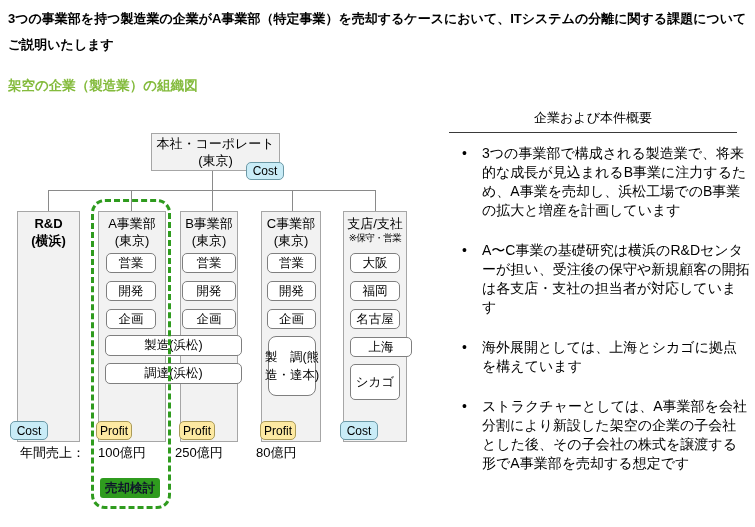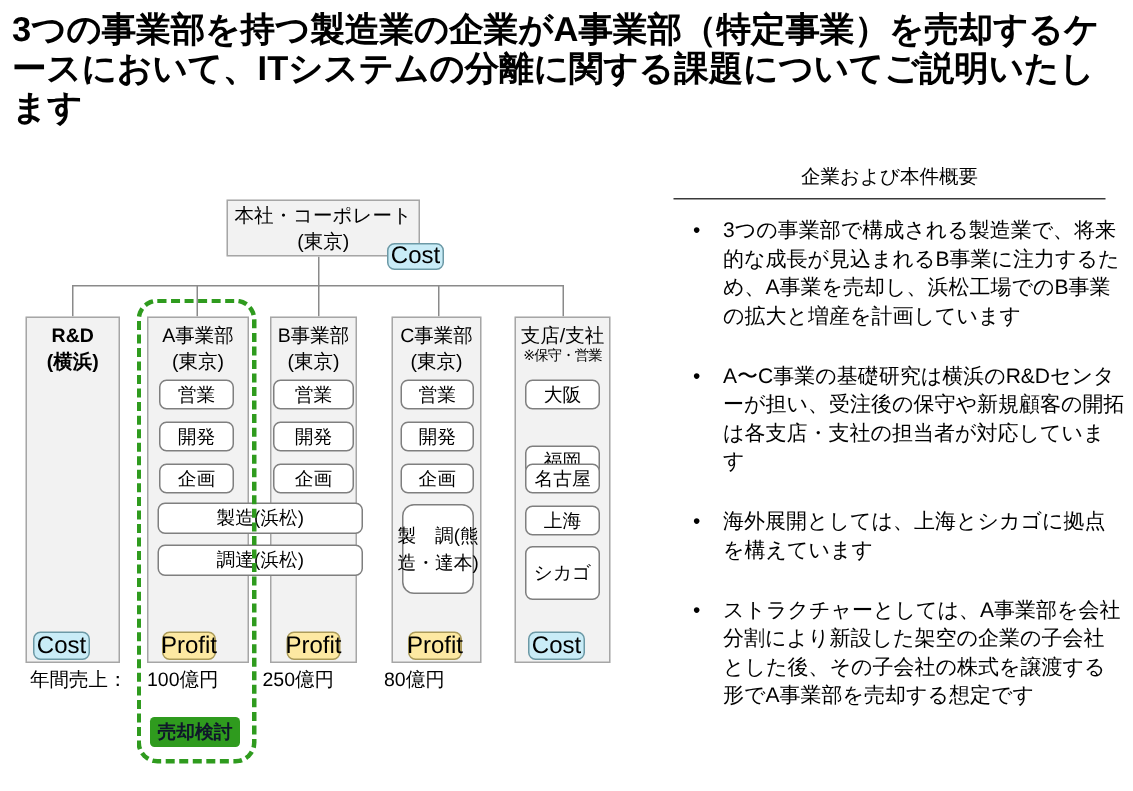--- a/index.html
+++ b/index.html
@@ -2,21 +2,21 @@
 <html lang="ja" style="--accent-green: #2F9B1E; --heading-green: #84BB3D; --cost-fill: #C9ECF7; --profit-fill: #FDE9A2;"><head>
 <meta charset="utf-8">
 <style>
   html,body{margin:0;padding:0;background:#fff;}
   .slide{
     position:relative;width:755px;height:527px;background:#fff;overflow:hidden;
     font-family:"Liberation Sans","DejaVu Sans",sans-serif;color:#000;
   }
   .title{
     position:absolute;left:8px;top:6px;width:742px;
-    font-size:23px;font-weight:bold;line-height:26px;letter-spacing:0;
+    font-size:13px;font-weight:bold;line-height:26px;letter-spacing:0;
   }
   .section-heading{
     position:absolute;left:8px;top:77px;width:400px;
     font-size:13.5px;font-weight:bold;color:var(--heading-green,#84BB3D);
   }
   .cline{position:absolute;background:#8a8a8a;}
   .org-box{
     position:absolute;background:#f2f2f2;border:1px solid #a6a6a6;
     box-sizing:border-box;text-align:center;
   }
@@ -25,21 +25,21 @@
   .org-sub{font-size:9.5px;line-height:12px;letter-spacing:-0.5px;}
   .col-head{padding-top:3px;}
   .unit{
     position:absolute;background:#fff;border:1px solid #7f7f7f;border-radius:5px;
     box-sizing:border-box;font-size:12.5px;display:flex;align-items:center;justify-content:center;
     z-index:2;
   }
   .unit.tall{flex-direction:row;line-height:18px;border-radius:8px;}
   .badge{
     position:absolute;box-sizing:border-box;border-radius:5px;border:1px solid #999;
-    font-size:16px;display:flex;align-items:center;justify-content:center;z-index:3;margin-left:12px;
+    font-size:12px;display:flex;align-items:center;justify-content:center;z-index:3;
   }
   .badge.cost{background:var(--cost-fill,#C9ECF7);border-color:#6c99a6;}
   .badge.profit{background:var(--profit-fill,#FDE9A2);border-color:#ab9b59;}
   .rev{position:absolute;top:444px;font-size:13px;}
   .rev.center{text-align:left;}
   .divest-outline{
     position:absolute;left:91px;top:199px;width:80px;height:310px;
     border:3px dashed var(--accent-green,#2F9B1E);border-radius:14px;
     box-sizing:border-box;z-index:10;pointer-events:none;
   }
@@ -62,20 +62,21 @@
   .overview-list li .dot{
     position:absolute;left:6px;top:0;font-size:14px;
   }
 </style>
 </head>
 <body>
 
 <div class="slide">
 
   <div class="title">3つの事業部を持つ製造業の企業がA事業部（特定事業）を売却するケースにおいて、ITシステムの分離に関する課題についてご説明いたします</div>
+  <div class="section-heading">架空の企業（製造業）の組織図</div>
 
   <div class="cline" style="left:212px;top:171px;width:1px;height:20px;"></div>
   <div class="cline" style="left:48px;top:190px;width:328px;height:1px;"></div>
   <div class="cline" style="left:48px;top:190px;width:1px;height:21px;"></div>
   <div class="cline" style="left:131px;top:190px;width:1px;height:21px;"></div>
   <div class="cline" style="left:212px;top:190px;width:1px;height:21px;"></div>
   <div class="cline" style="left:292px;top:190px;width:1px;height:21px;"></div>
   <div class="cline" style="left:375px;top:190px;width:1px;height:21px;"></div>
 
   <div class="org-box root-box" style="left:151px;top:133px;width:129px;height:38px;">
@@ -133,23 +134,23 @@
   <div class="unit" style="left:267px;top:253px;width:49px;height:20px;">営業</div>
   <div class="unit" style="left:267px;top:281px;width:49px;height:20px;">開発</div>
   <div class="unit" style="left:267px;top:309px;width:49px;height:20px;">企画</div>
   <div class="unit tall" style="left:268px;top:336px;width:48px;height:60px;">
     <span>製造・</span>
     <span>調達</span>
     <span>(熊本)</span>
   </div>
 
   <div class="unit" style="left:350px;top:253px;width:50px;height:20px;">大阪</div>
-  <div class="unit" style="left:350px;top:297px;width:50px;height:20px;">福岡</div>
+  <div class="unit" style="left:350px;top:281px;width:50px;height:20px;">福岡</div>
   <div class="unit" style="left:350px;top:309px;width:50px;height:20px;">名古屋</div>
-  <div class="unit" style="left:350px;top:337px;width:50px;height:20px;">上海</div>
+  <div class="unit" style="left:350px;top:337px;width:62px;height:20px;">上海</div>
   <div class="unit" style="left:350px;top:364px;width:50px;height:36px;">シカゴ</div>
 
   <div class="badge cost" style="left:10px;top:421px;width:38px;height:19px;">Cost</div>
   <div class="badge profit" style="left:96px;top:421px;width:36px;height:19px;">Profit</div>
   <div class="badge profit" style="left:179px;top:421px;width:36px;height:19px;">Profit</div>
   <div class="badge profit" style="left:260px;top:421px;width:36px;height:19px;">Profit</div>
   <div class="badge cost" style="left:340px;top:421px;width:38px;height:19px;">Cost</div>
 
   <div class="rev" style="left:20px;width:72px;">年間売上：</div>
   <div class="rev center" style="left:98px;width:68px;">100億円</div>

